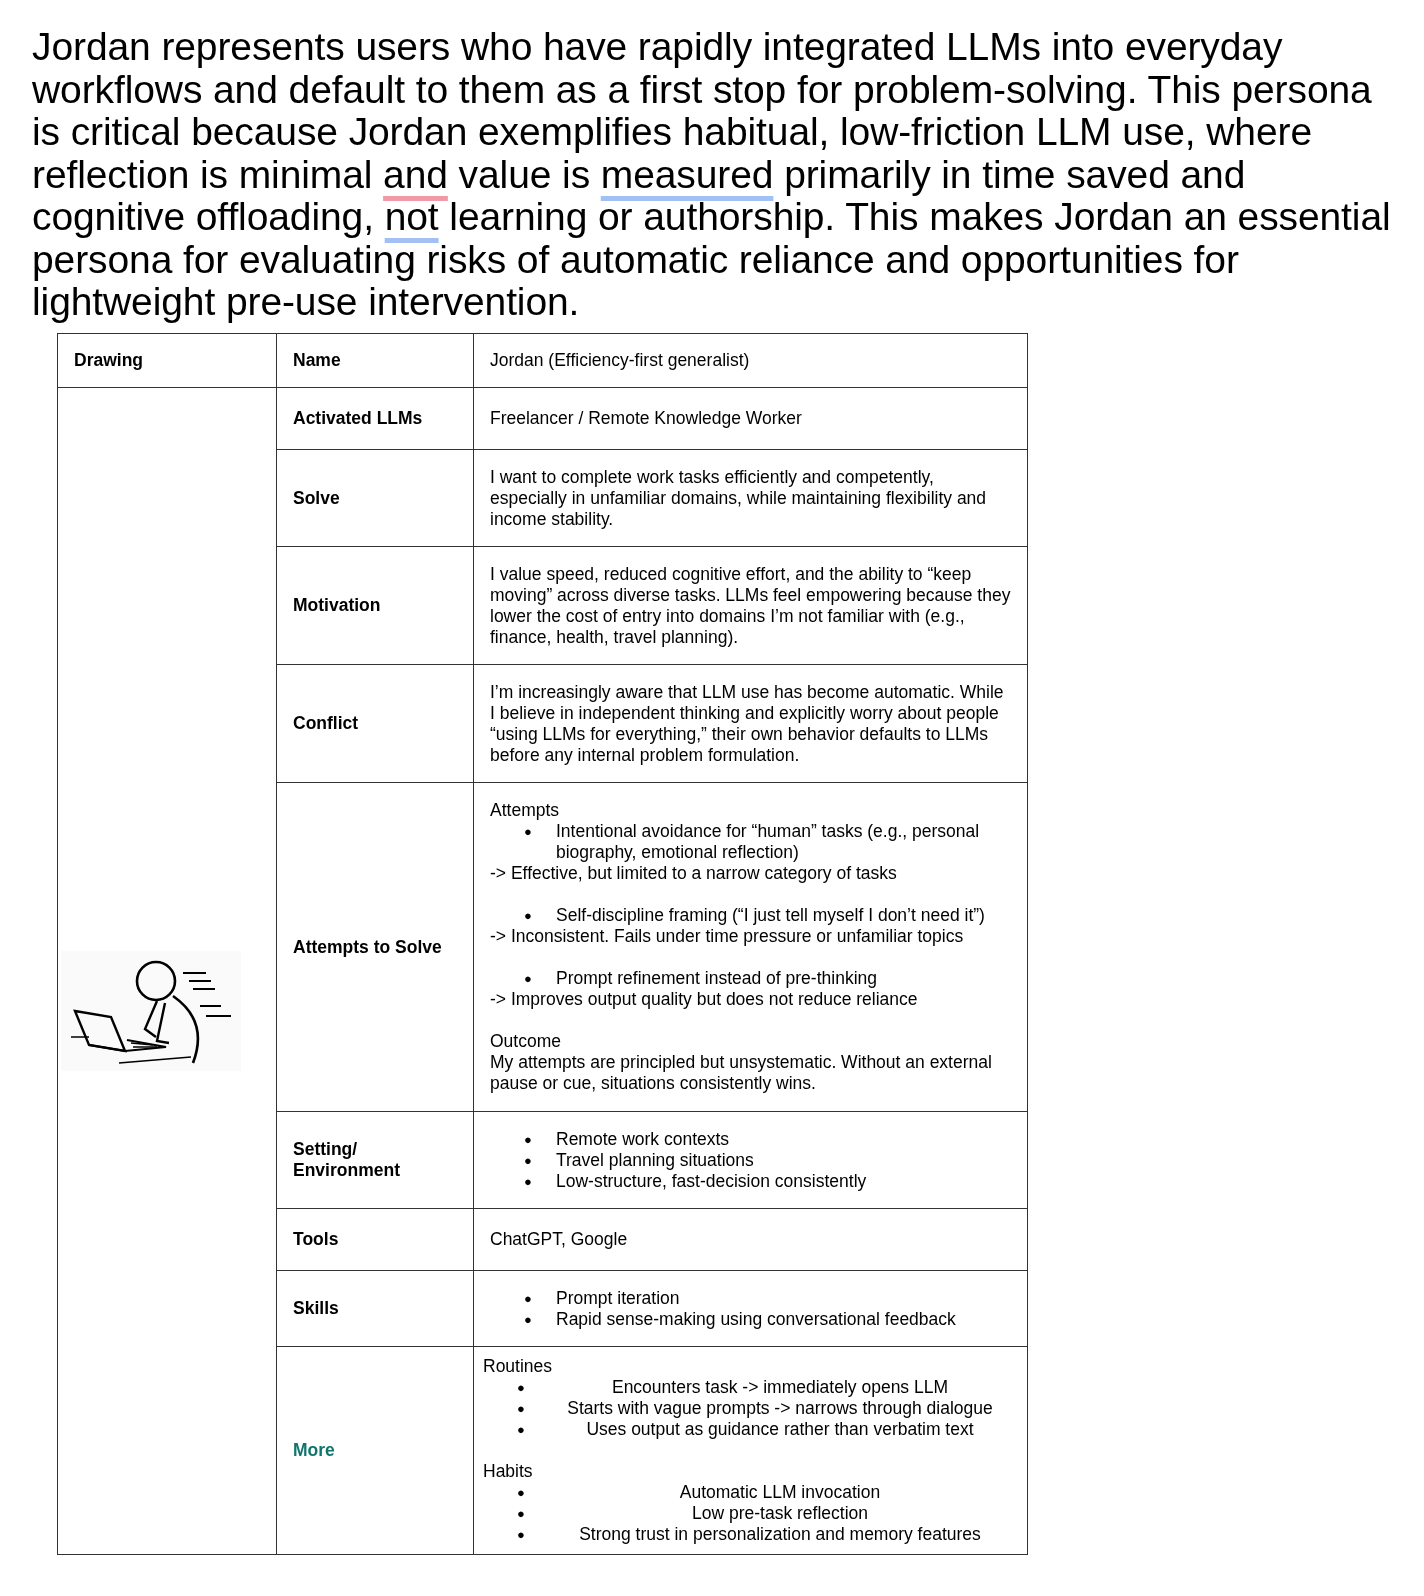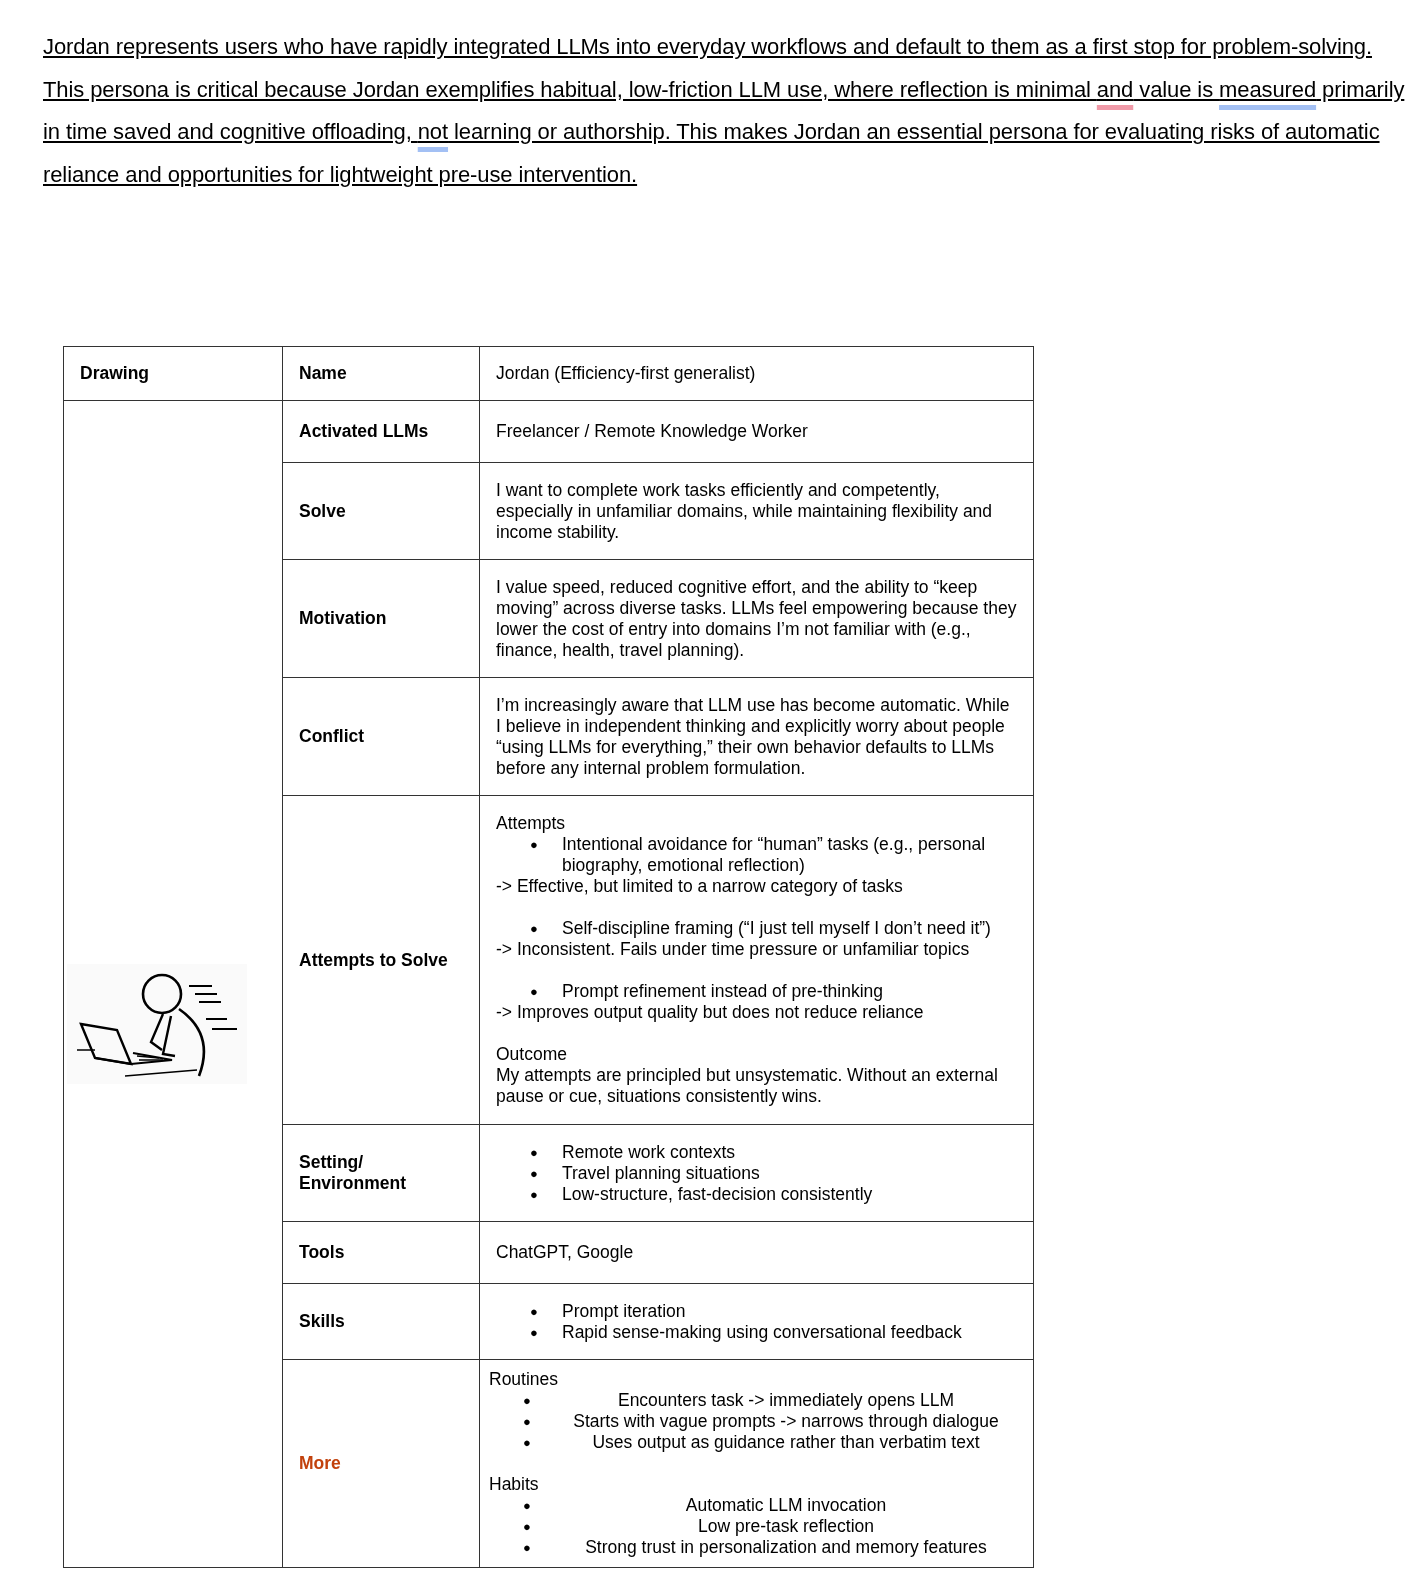--- a/index.html
+++ b/index.html
@@ -1,30 +1,30 @@
 <!DOCTYPE html>
 <html><head>
 <meta charset="utf-8">
 <style>
   html, body { margin: 0; padding: 0; background: #ffffff; }
   body { width: 1424px; height: 1596px; position: relative; overflow: hidden; font-family: "Liberation Sans", sans-serif; color: #000; }
   .intro {
-    position: absolute; left: 43px; top: 26px; width: 1370px;
-    font-size: 22px; line-height: 42.5px; letter-spacing: -0.1px; text-decoration: underline;
+    position: absolute; left: 32px; top: 26px; width: 1370px;
+    font-size: 39px; line-height: 42.5px; letter-spacing: -0.1px;
   }
   .intro .u-red { text-decoration: underline; text-decoration-color: #f09aa8; text-decoration-thickness: 5px; text-underline-offset: 8px; }
   .intro .u-blue { text-decoration: underline; text-decoration-color: #a3c0f4; text-decoration-thickness: 5px; text-underline-offset: 8px; }
 
-  .table-wrap { position: absolute; left: 57px; top: 346px; margin-left: 6px; }
+  .table-wrap { position: absolute; left: 57px; top: 333px; }
   table { border-collapse: collapse; table-layout: fixed; }
   td { border: 1.5px solid #333; vertical-align: middle; font-size: 17.5px; line-height: 21px; padding: 0 16px; }
   td.c1 { width: 186px; }
   td.c2 { width: 164px; font-weight: bold; }
   td.c3 { width: 521px; }
-  td.c2.more { color: #c2410c; }
+  td.c2.more { color: #0f766e; }
   .hdr td { height: 53px; }
   td.drawing-cell { vertical-align: middle; padding: 0; }
   .drawing-box { width: 186px; display: flex; justify-content: center; align-items: center; position: relative; top: 40px; }
   ul { margin: 0; padding: 0; list-style: none; }
   ul li { position: relative; padding-left: 66px; }
   ul li::before { content: "\25CF"; position: absolute; left: 34px; top: 0; font-size: 13px; }
   .more-cell ul li { padding-left: 66px; text-align: center; }
   .more-cell ul li::before { left: 34px; }
   .section-title { font-weight: normal; }
   .gap { height: 21px; }

